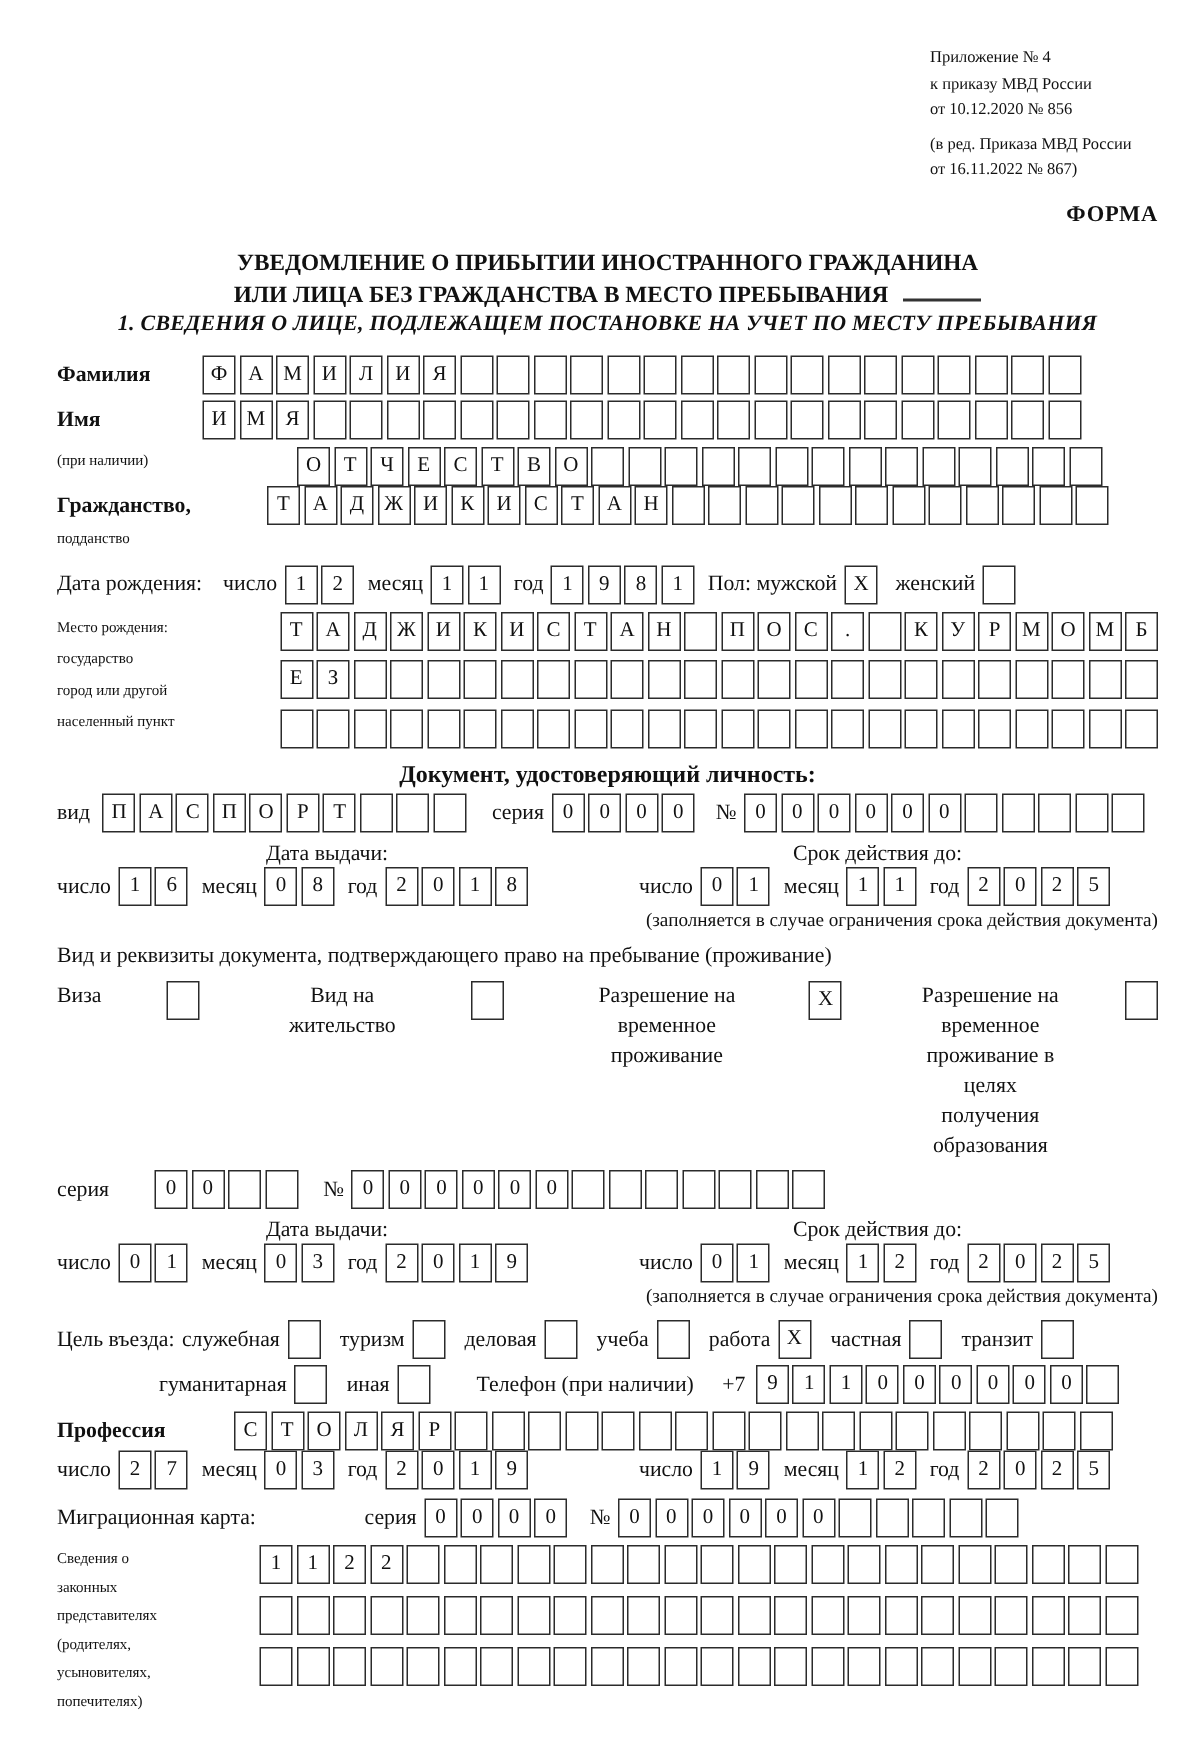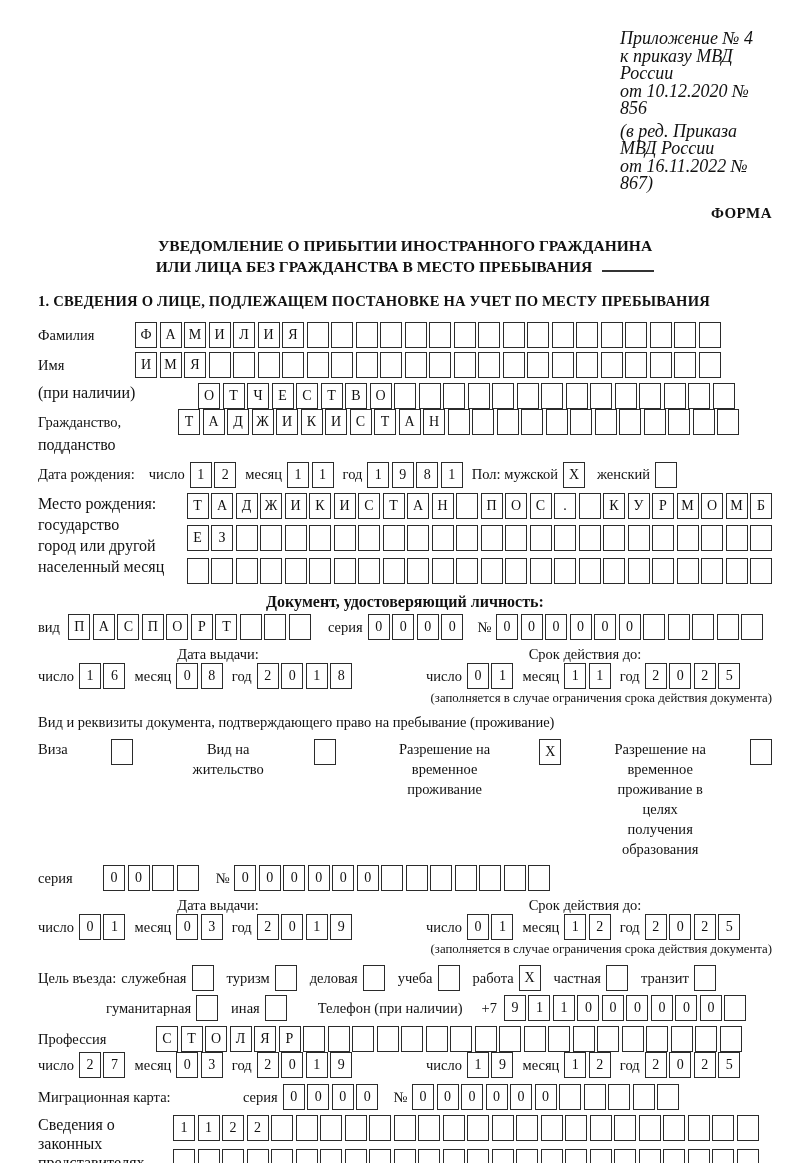--- a/index.html
+++ b/index.html
@@ -5,33 +5,33 @@
   * { margin:0; padding:0; box-sizing:border-box; }
   html,body { width:800px; height:1163px; }
   body {
     background:#fff; color:#111;
     font-family:"Liberation Serif","DejaVu Serif",serif;
     overflow:hidden;
   }
   .page { padding:30px 28px 0 38px; }
 
   
-  .top-note { margin-left:582px; font-size:18px; line-height:17.5px;font-style:italic; }
+  .top-note { margin-left:582px; font-size:11px; line-height:17.5px; }
   .top-note .grp2 { margin-top:5px; }
   .forma { text-align:right; font-weight:bold; font-size:15px; margin-top:12px; letter-spacing:.5px; }
 
   .title { text-align:center; font-weight:bold; font-size:15.5px; line-height:21.5px; margin-top:13px; }
   .blank-line { display:inline-block; width:52px; border-bottom:2.2px solid #333; margin-left:10px; }
 
-  .sec-head { font-weight:bold; font-size:14.6px; margin-top:15px; letter-spacing:.2px; }
+  .sec-head { text-align:center; font-weight:bold; font-size:14.6px; letter-spacing:.2px;font-style:italic; }
 
   
   .row { display:flex; align-items:flex-start; }
-  .lbl { font-size:14.5px; line-height:26px; flex-shrink:0; }
-  .sub { font-size:16px; line-height:19px; }
+  .lbl { font-size:14.5px; line-height:26px; flex-shrink:0;font-weight:bold; }
+  .sub { font-size:10px; line-height:19px; }
   .cells { display:flex; gap:2.5px; flex-shrink:0; }
   .cell {
     width:22px; height:26px; border:1.7px solid #2b2b2b;
     display:flex; align-items:center; justify-content:center;
     font-size:14px; flex-shrink:0; background:#fff;
   }
   .w97 { width:97px; } .w160 { width:160px; } .w140 { width:140px; }
   .w118 { width:118px; } .w200 { width:200px; }
 
   .mt12 { margin-top:12px; } .mt8 { margin-top:8px; } .mt6 { margin-top:6px; }
@@ -240,21 +240,21 @@
     <div class="cells">
         <div class="cell"></div>
       </div>
   </div>
 
   <div class="row mt5">
     <div class="w160">
       <div class="sub" style="line-height:21px">Место рождения:</div>
       <div class="sub" style="line-height:21px">государство</div>
       <div class="sub" style="line-height:21px">город или другой</div>
-      <div class="sub" style="line-height:21px">населенный месяц</div>
+      <div class="sub" style="line-height:21px">населенный пункт</div>
     </div>
     <div class="bp-rows">
       <div class="cells">
           <div class="cell">Т</div>
           <div class="cell">А</div>
           <div class="cell">Д</div>
           <div class="cell">Ж</div>
           <div class="cell">И</div>
           <div class="cell">К</div>
           <div class="cell">И</div>

